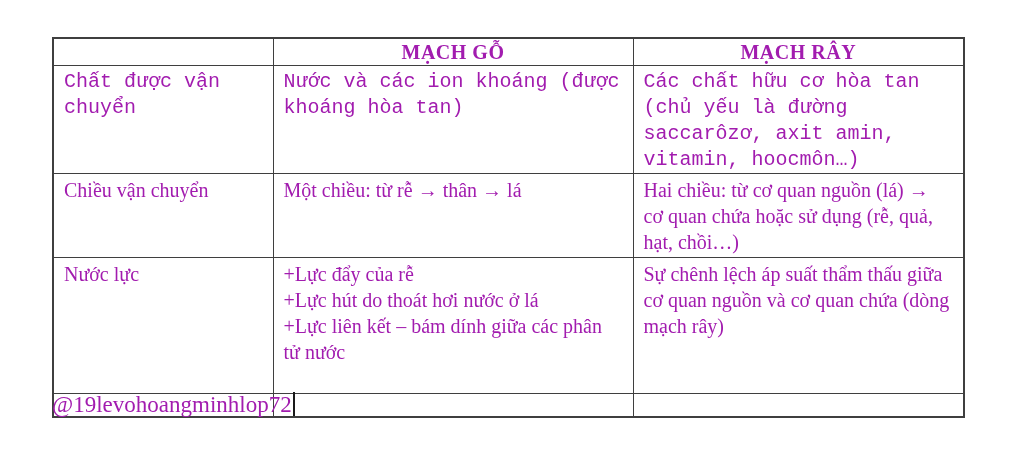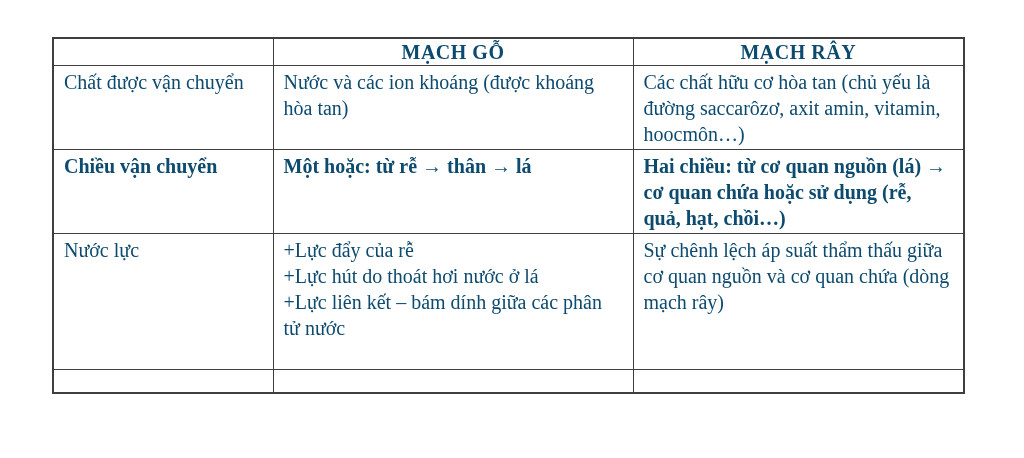--- a/index.html
+++ b/index.html
@@ -6,21 +6,21 @@
     margin: 0;
     padding: 0;
     background: #ffffff;
   }
   .page {
     position: relative;
     width: 1024px;
     height: 458px;
     background: #ffffff;
     font-family: "Liberation Serif", "DejaVu Serif", serif;
-    color: #0c4a6e;
+    color: #a21caf;
     overflow: hidden;
   }
   table.doc-table {
     position: absolute;
     left: 52px;
     top: 37px;
     width: 911px;
     border-collapse: collapse;
     table-layout: fixed;
     border: 2px solid #3f3f3f;
@@ -36,22 +36,22 @@
   col.c1 { width: 220px; }
   col.c2 { width: 360px; }
   col.c3 { width: 331px; }
   tr.header-row td {
     height: 20px;
     padding-top: 0;
     text-align: center;
     font-weight: bold;
     letter-spacing: 0.5px;
   }
-  tr.row-1 td { height: 80px; }
-  tr.row-2 td { height: 80px; font-weight: bold; }
+  tr.row-1 td { height: 80px; font-family: Liberation Mono, monospace; }
+  tr.row-2 td { height: 80px; }
   tr.row-3 td { height: 132px; }
   tr.row-empty td { height: 19px; }
   .cell-text {
     white-space: pre-line;
   }
   .caption-line {
     position: absolute;
     left: 52px;
     top: 390px;
     font-size: 23px;
@@ -100,21 +100,21 @@
       <td>
         <span class="cell-text">Các chất hữu cơ hòa tan (chủ yếu là đường saccarôzơ, axit amin, vitamin, hoocmôn…)</span>
       </td>
     </tr>
 
     <tr class="row-2">
       <td>
         <span class="cell-text">Chiều vận chuyển</span>
       </td>
       <td>
-        <span class="cell-text">Một hoặc: từ rễ → thân → lá</span>
+        <span class="cell-text">Một chiều: từ rễ → thân → lá</span>
       </td>
       <td>
         <span class="cell-text">Hai chiều: từ cơ quan nguồn (lá) → cơ quan chứa hoặc sử dụng (rễ, quả, hạt, chồi…)</span>
       </td>
     </tr>
 
     <tr class="row-3">
       <td>
         <span class="cell-text">Nước lực</span>
       </td>
@@ -130,14 +130,17 @@
 
     <tr class="row-empty">
       <td></td>
       <td></td>
       <td></td>
     </tr>
 
   </tbody>
     </table>
 
+  <div class="caption-line">
+    <span>@19levohoangminhlop72</span><span class="caret"></span>
+  </div>
 
 </div>
 
 </body></html>

